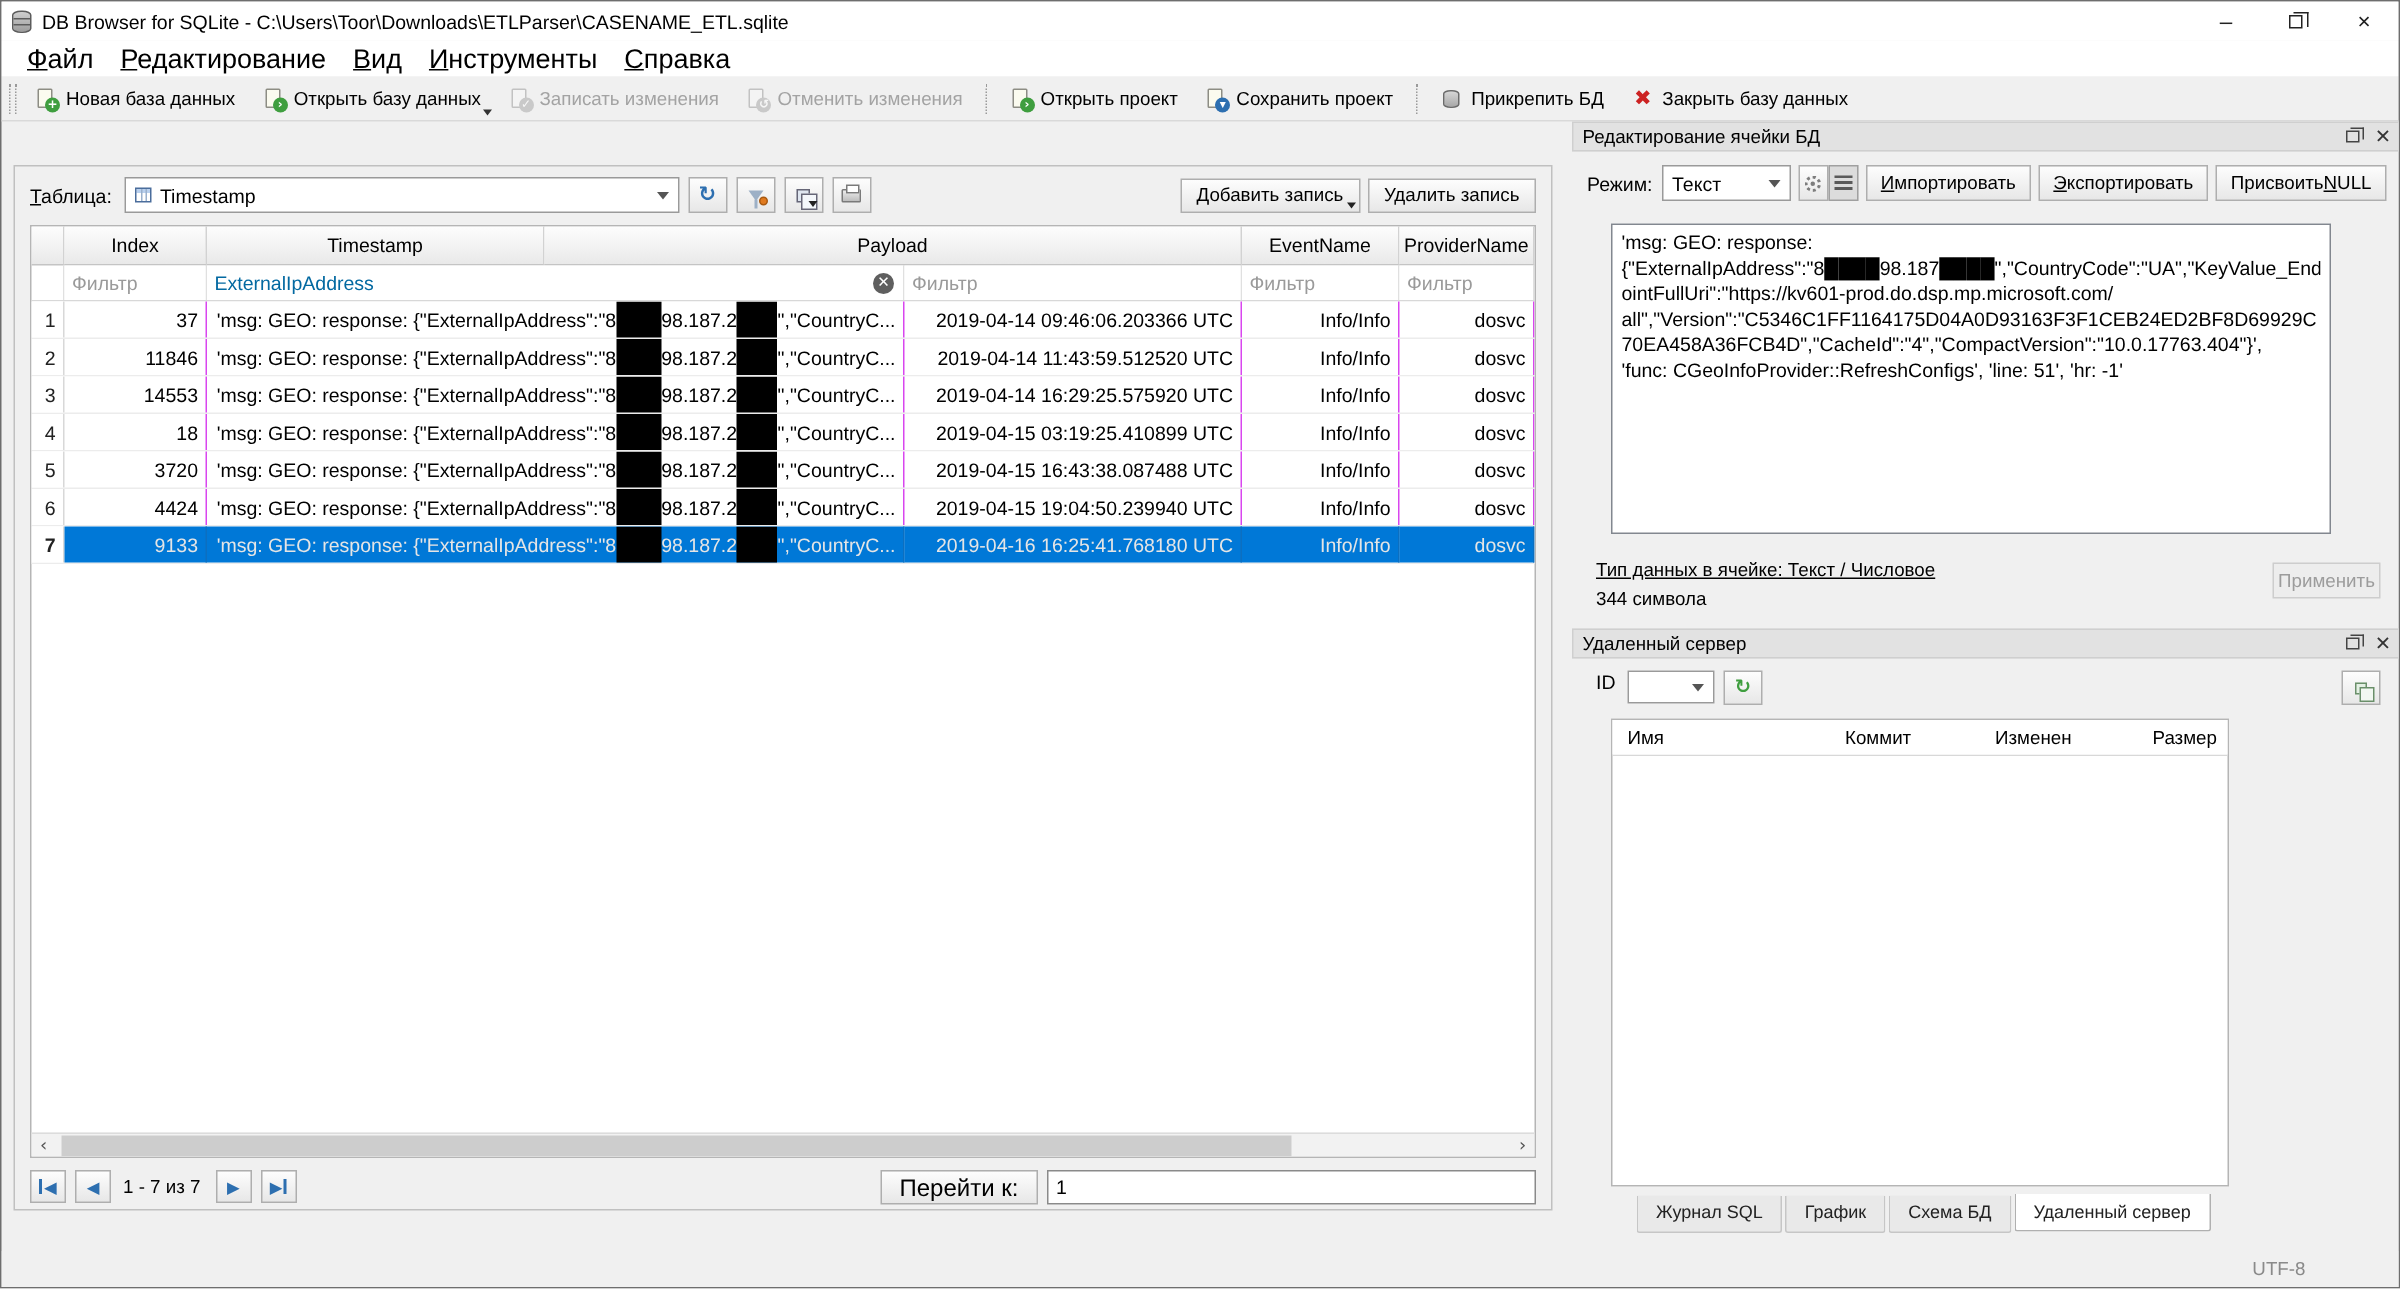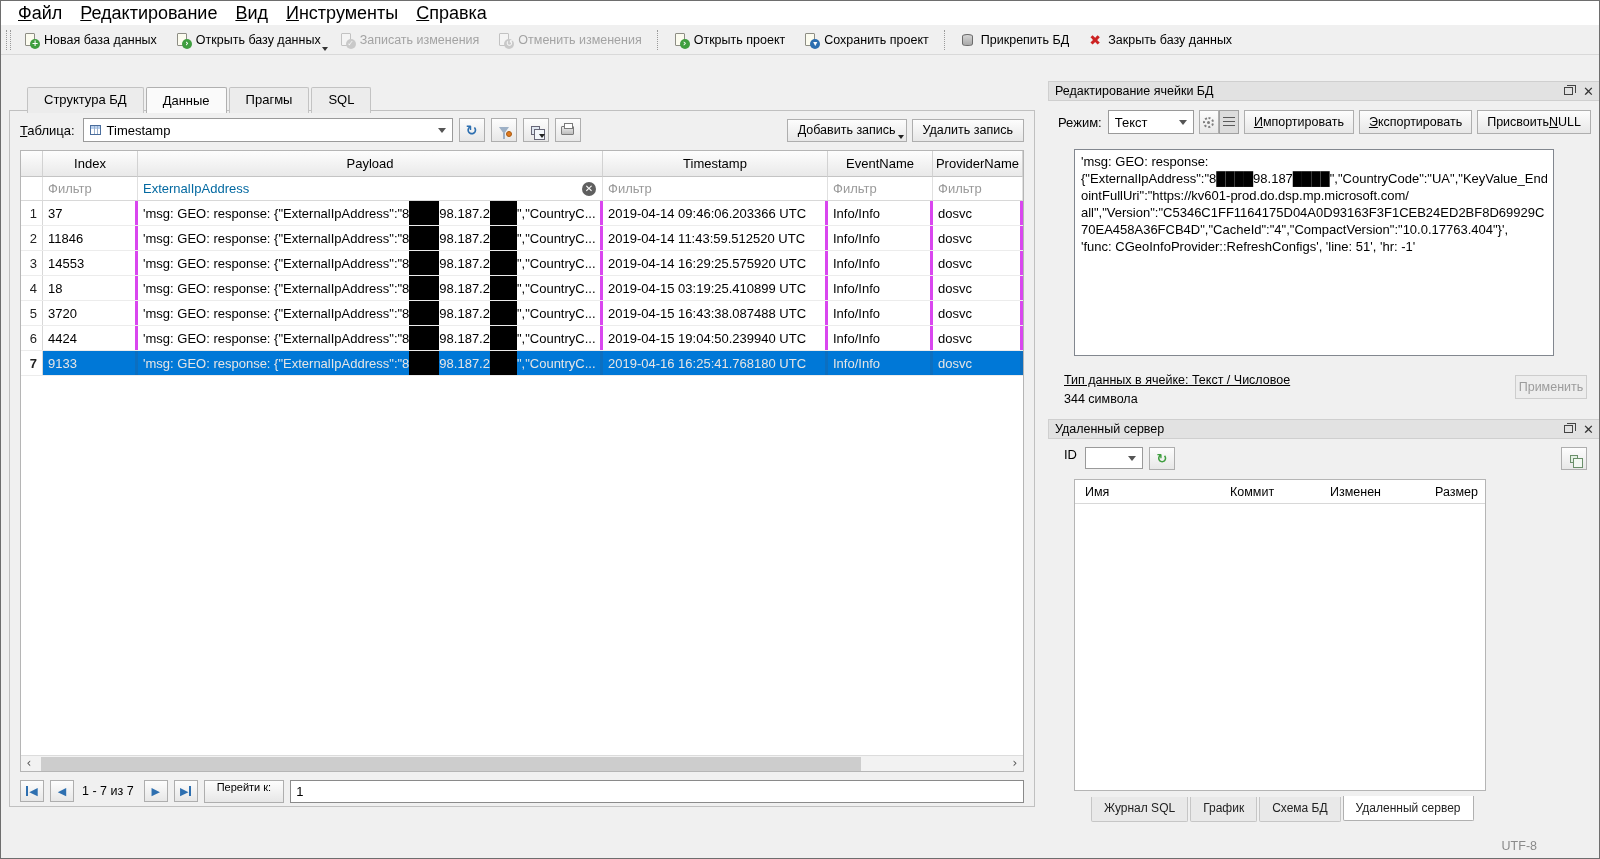--- a/index.html
+++ b/index.html
@@ -77,39 +77,39 @@
   .g-filter input { width:100%; height:100%; border:none; outline:none; font-size:13px; padding:0 5px; font-family:inherit; color:#0369a1; background:#fff; }
   .g-filter input::placeholder { color:#9a9a9a; }
   .clear-filter { position:absolute; right:6px; width:14px; height:14px; border-radius:50%; background:#5f5f5f; color:#fff; font-size:10px; line-height:14px; text-align:center; font-family:"DejaVu Sans",sans-serif; }
   .c-gut { width:22px; flex:0 0 22px; }
   .c-idx { width:95px; flex:0 0 95px; }
   .c-pay { width:465px; flex:0 0 465px; }
   .c-ts  { width:225px; flex:0 0 225px; }
   .c-ev  { width:105px; flex:0 0 105px; }
   .c-pr  { flex:1 1 auto; }
   .row { display:flex; height:25px; line-height:25px; border-bottom:1px solid #ececec; background:#fff; }
-  .row .cell { border-right:3px solid #d946ef; padding:0 5px; white-space:nowrap; overflow:hidden; font-size:13px; }
+  .row .cell { border-right:1px solid #d946ef; padding:0 5px; white-space:nowrap; overflow:hidden; font-size:13px;text-align:right; }
   .row .gut { text-align:right; padding-right:5px; color:#222; background:#fff; border-right:1px solid #d8d8d8; }
   .row.on .cell:not(.gut) { background:#0078d7; color:#e5e5e5; border-right-color:#0c6fc0; }
   .row.on .gut { font-weight:bold; }
   .redact { display:inline-block; height:25px; vertical-align:top; background:#000; }
   .rb1 { width:30px; }
   .rb2 { width:27px; }
   .hscroll { position:absolute; left:0; right:0; bottom:0; height:16px; background:#f2f2f2; border-top:1px solid #dcdcdc; display:flex; align-items:center; }
   .hs-arrow { width:16px; text-align:center; color:#555; font-size:12px; line-height:15px; font-family:"DejaVu Sans",sans-serif; }
   .hs-thumb { position:absolute; left:20px; width:820px; top:1px; bottom:0; background:#cdcdcd; }
   .hs-right { margin-left:auto; }
 
   
   .pager { position:absolute; left:10px; right:10px; top:668px; height:24px; display:flex; align-items:center; }
   .nav-btn { width:24px; height:22px; border:1px solid #aeaeae; background:linear-gradient(#fdfdfd,#e7e7e7); display:flex; align-items:center; justify-content:center; margin-right:6px; color:#2d6fb0; font-size:11px; font-family:"DejaVu Sans",sans-serif; }
   .nav-bar-l::before { content:""; border-left:2px solid #2d6fb0; height:10px; margin-right:1px; }
   .nav-bar-r::after { content:""; border-left:2px solid #2d6fb0; height:10px; margin-left:1px; }
   .page-label { margin:0 10px 0 2px; font-size:12.5px; }
-  .goto-btn { height:23px; padding:0 12px; border:1px solid #aeaeae; background:linear-gradient(#fdfdfd,#e7e7e7); font-size:11px; display:flex; align-items:flex-start; }
+  .goto-btn { margin-left:383px; height:23px; padding:0 12px; border:1px solid #aeaeae; background:linear-gradient(#fdfdfd,#e7e7e7); font-size:16px; display:flex; align-items:flex-end; }
   .goto-input { margin-left:6px; flex:1; height:23px; border:1px solid #8a8a8a; background:#fff; font-size:13px; padding:0 5px; font-family:inherit; outline:none; }
 
   
   .dock { position:absolute; left:1047px; top:80px; width:553px; bottom:0; background:#f0f0f0; }
   .dock-header { height:20px; background:#e2e2e2; border:1px solid #cfcfcf; display:flex; align-items:center; padding:0 6px; font-size:12.5px; }
   .dh-icons { margin-left:auto; display:flex; align-items:center; gap:10px; }
   .float-ico { width:9px; height:8px; border:1px solid #444; position:relative; background:#e2e2e2; }
   .float-ico::before { content:""; position:absolute; left:2px; top:-3px; width:8px; height:7px; border:1px solid #444; border-left:none; border-bottom:none; }
   .close-ico { font-size:13px; color:#333; line-height:1; font-family:"DejaVu Sans",sans-serif; }
   .hdr-cell { position:absolute; left:0; right:0; top:0; }
@@ -152,20 +152,31 @@
   .dtab.on { background:#fff; border-color:#b0b0b0; padding-top:5px; position:relative; top:-1px; }
 
   .statusbar { position:absolute; left:0; right:0; bottom:0; height:24px; background:#f0f0f0; display:flex; align-items:center; }
   .encoding { margin-left:auto; margin-right:62px; color:#8a8a8a; font-size:12.5px; }
 </style>
 </head>
 <body>
 
 <div class="window">
 
+  <div class="titlebar">
+    <div class="app-icon"></div>
+    <div class="title-text">DB Browser for SQLite - C:\Users\Toor\Downloads\ETLParser\CASENAME_ETL.sqlite</div>
+    <div class="win-controls">
+      <div class="win-btn">–</div>
+      <div class="win-btn">
+          <span class="restore-glyph"></span>
+        </div>
+      <div class="win-btn">×</div>
+    </div>
+  </div>
 
   <div class="menubar">
     <span class="menu-item">Файл</span>
     <span class="menu-item">Редактирование</span>
     <span class="menu-item">Вид</span>
     <span class="menu-item">Инструменты</span>
     <span class="menu-item">Справка</span>
   </div>
 
   <div class="toolbar">
@@ -220,27 +231,20 @@
           <span class="cyl"></span>
         </span>
       <span>Прикрепить БД</span>
     </div>
     <div class="tb-btn">
       <span class="tbi-x">✖</span>
       <span>Закрыть базу данных</span>
     </div>
   </div>
 
-  <div class="doc-tabs">
-
-  <div class="tab"><span>Структура БД</span></div>
-      <div class="tab on"><span>Данные</span></div>
-      <div class="tab"><span>Прагмы</span></div>
-      <div class="tab"><span>SQL</span></div>
-    </div>
 
   <div class="left-frame">
 
     <div class="table-controls">
       <span class="lbl-mn">Таблица:</span>
       <div class="combo combo-table">
         <span class="tbl-ico"></span>
         <span>Timestamp</span>
         <span class="caret-down"></span>
       </div>
@@ -266,22 +270,22 @@
         <div class="push-btn">
             <span>Удалить запись</span>
           </div>
       </div>
     </div>
 
     <div class="grid">
       <div class="g-head">
         <div class="hc c-gut"></div>
         <div class="hc c-idx">Index</div>
+        <div class="hc c-ts">Timestamp</div>
         <div class="hc c-pay">Payload</div>
-        <div class="hc c-ts">Timestamp</div>
         <div class="hc c-ev">EventName</div>
         <div class="hc c-pr">ProviderName</div>
       </div>
       <div class="g-filter">
         <div class="fc c-gut"></div>
         <div class="fc c-idx">
             <input placeholder="Фильтр" style="">
           </div>
         <div class="fc c-pay">
           <input value="ExternalIpAddress" style="">

